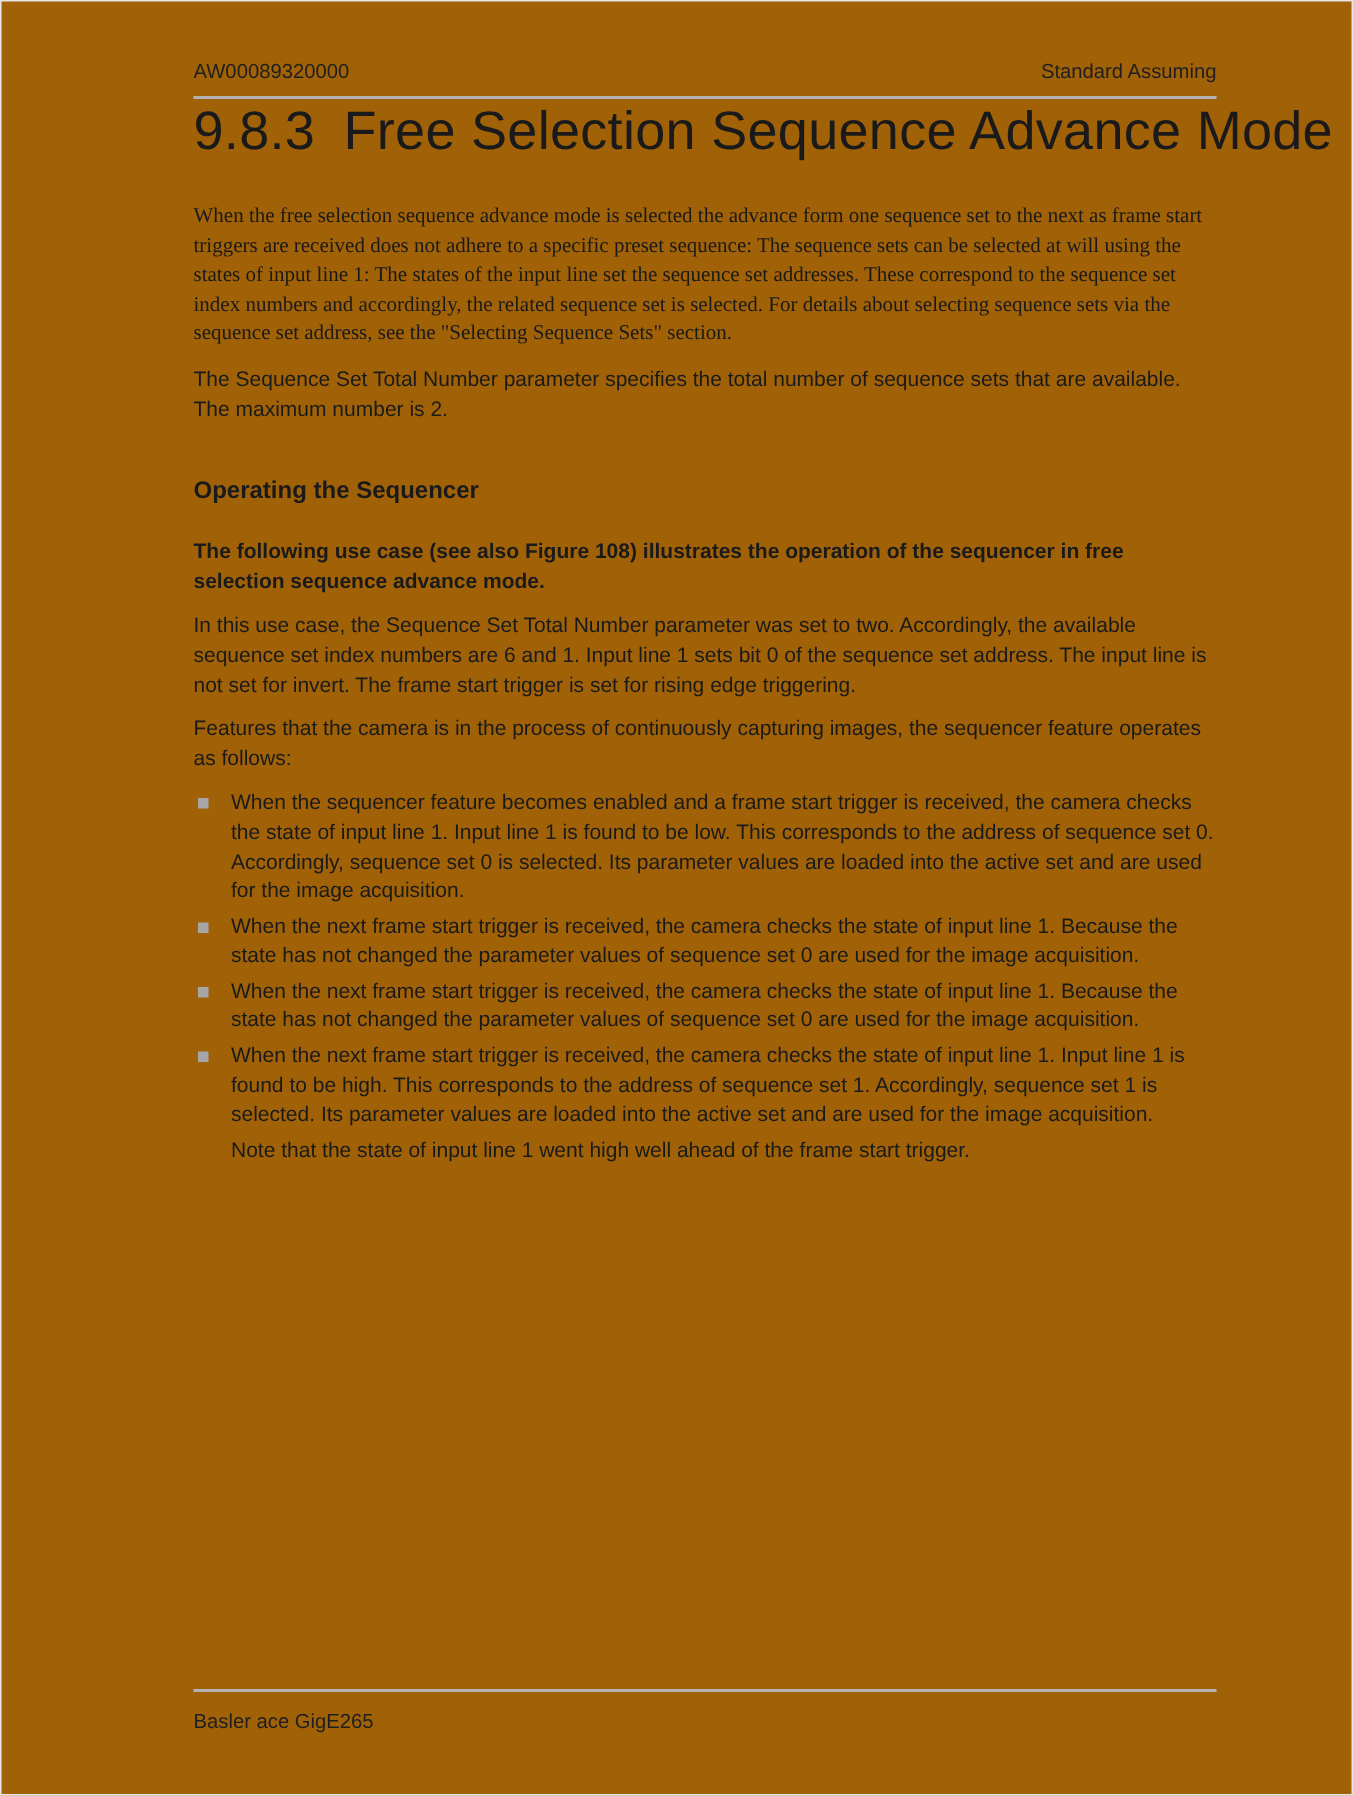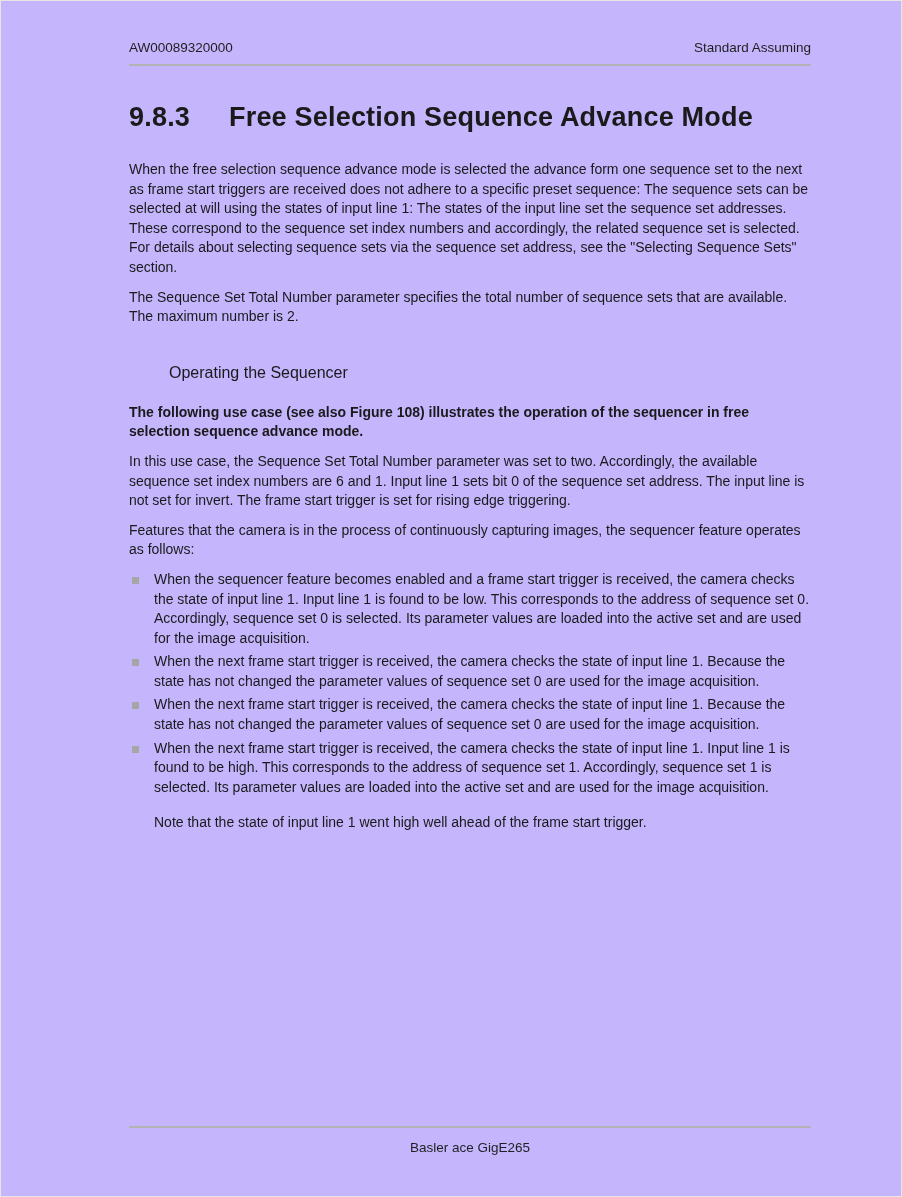--- a/index.html
+++ b/index.html
@@ -5,21 +5,21 @@
   html, body {
     margin: 0;
     padding: 0;
     background: #ffffff;
   }
   .page {
     position: relative;
     width: 902px;
     height: 1197px;
     margin: 0 auto;
-    background: #c4b5fd;
+    background: #a16207;
     box-sizing: border-box;
     border: 1px solid #e6e6e6;
     font-family: "Liberation Sans", "DejaVu Sans", sans-serif;
     color: #1a1a1a;
     overflow: hidden;
   }
   .content {
     margin: 0 90px 0 128px; 
   }
   
@@ -28,54 +28,52 @@
     justify-content: space-between;
     align-items: flex-end;
     padding-top: 39px;
     padding-bottom: 9px;
     border-bottom: 2px solid #b3b3b3;
     font-size: 13.5px;
     color: #1f1f1f;
   }
   
   .h1 {
-    margin-top: 36px;
-    font-size: 27px;
-    font-weight: bold;
+    font-size: 36px;
+    font-weight: normal;
     letter-spacing: 0.2px;
     white-space: nowrap;
   }
   .h1 .num {
     display: inline-block;
     min-width: 100px;
   }
   .h2 {
     margin-top: 40px;
     font-size: 23px;
     font-weight: normal;
     white-space: nowrap;
   }
   .h2 .num {
     display: inline-block;
     min-width: 105px;
   }
   .h3 {
     margin-top: 37px;
     font-size: 16px;
-    font-weight: normal;
-    margin-left: 40px;
+    font-weight: bold;
   }
   
   .para {
     margin: 10px 0 0 0;
     font-size: 14px;
     line-height: 19.6px;
     text-align: left;
   }
-  .para.first-after-h1 { margin-top: 27px; }
+  .para.first-after-h1 { margin-top: 27px; font-family: Liberation Serif, serif; }
   .para.first-after-h3 { margin-top: 21px; font-weight: bold; }
   
   .bullets { margin-top: 10px; }
   .bullet-item {
     display: flex;
     align-items: flex-start;
     margin-top: 4px;
     font-size: 14px;
     line-height: 19.6px;
     justify-content: space-between;
@@ -83,35 +81,35 @@
   .bullet-item:first-child { margin-top: 10px; }
   .bullet-marker {
     flex: 0 0 auto;
     width: 7px;
     height: 7px;
     background: #a6a6a6;
     margin: 7px 15px 0 3px;
   }
   .bullet-text { flex: 1 1 auto; }
   .note-line {
-    margin-top: 16px;
+    margin-top: 4px;
     padding-left: 25px;
     font-size: 14px;
     line-height: 19.6px;
   }
   
   .footer {
     position: absolute;
     top: 1125px;
     left: 128px;
     right: 90px;
     border-top: 2px solid #b3b3b3;
     padding-top: 12px;
     display: flex;
-    justify-content: center;
+    justify-content: flex-start;
     font-size: 13.5px;
     color: #1f1f1f;
   }
 </style>
 </head>
 <body>
 
 <div class="page">
   <div class="content">
 

